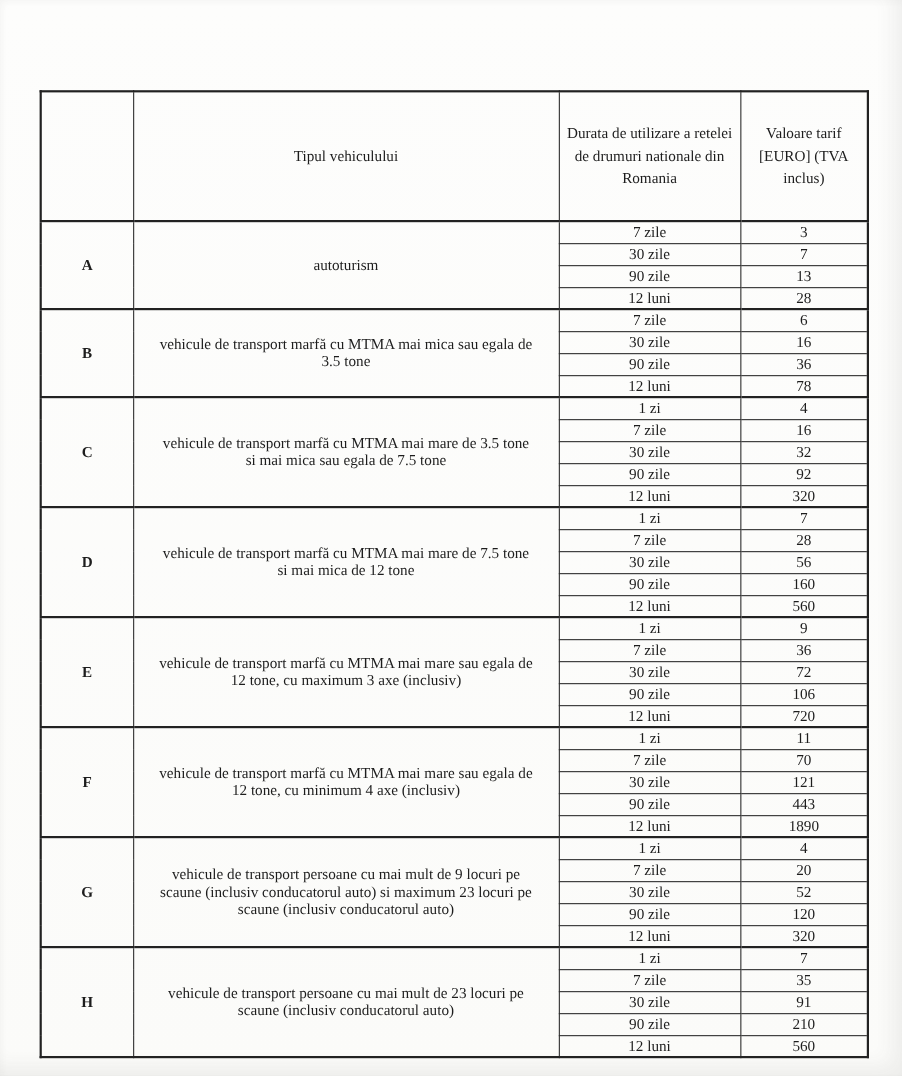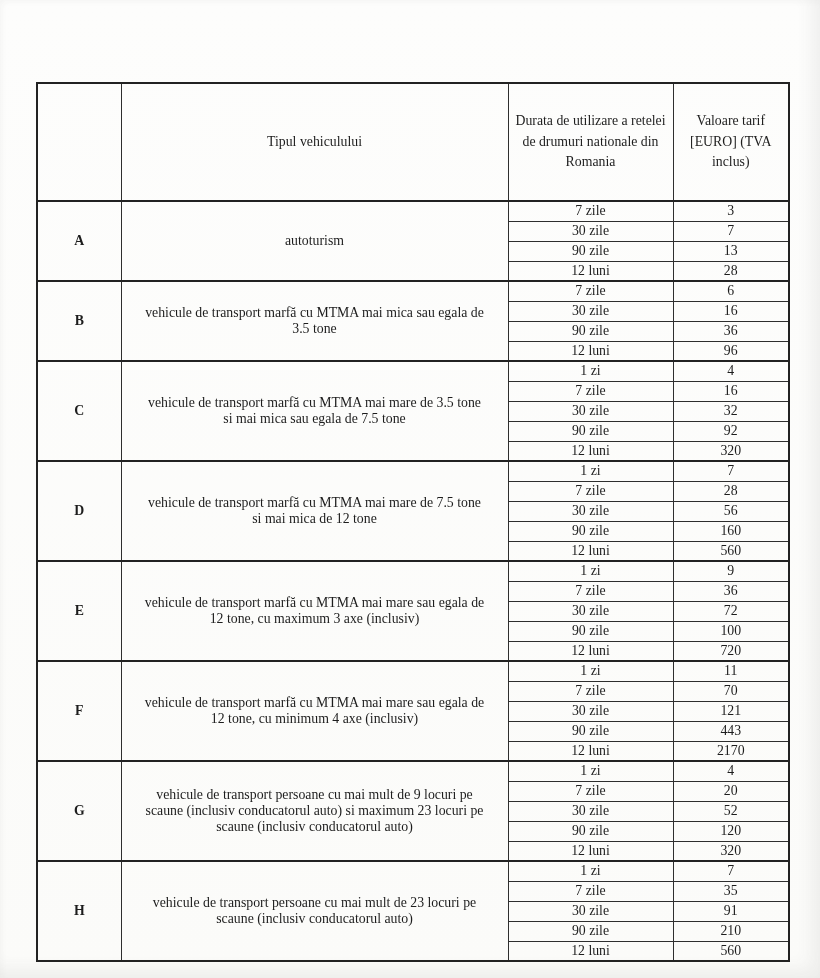--- a/index.html
+++ b/index.html
@@ -130,21 +130,21 @@
         <tr>
           <td class="cell-duration">30 zile</td>
           <td class="cell-value">16</td>
         </tr>
         <tr>
           <td class="cell-duration">90 zile</td>
           <td class="cell-value">36</td>
         </tr>
         <tr>
           <td class="cell-duration">12 luni</td>
-          <td class="cell-value">96</td>
+          <td class="cell-value">78</td>
         </tr>
         <tr class="group-start">
           <td class="cell-letter" rowspan="5">C</td>
           <td class="cell-desc" rowspan="5">vehicule de transport marfă cu MTMA mai mare de 3.5 tone si mai mica sau egala de 7.5 tone</td>
           <td class="cell-duration">1 zi</td>
           <td class="cell-value">4</td>
         </tr>
         <tr>
           <td class="cell-duration">7 zile</td>
           <td class="cell-value">16</td>
@@ -192,21 +192,21 @@
         <tr>
           <td class="cell-duration">7 zile</td>
           <td class="cell-value">36</td>
         </tr>
         <tr>
           <td class="cell-duration">30 zile</td>
           <td class="cell-value">72</td>
         </tr>
         <tr>
           <td class="cell-duration">90 zile</td>
-          <td class="cell-value">100</td>
+          <td class="cell-value">106</td>
         </tr>
         <tr>
           <td class="cell-duration">12 luni</td>
           <td class="cell-value">720</td>
         </tr>
         <tr class="group-start">
           <td class="cell-letter" rowspan="5">F</td>
           <td class="cell-desc" rowspan="5">vehicule de transport marfă cu MTMA mai mare sau egala de 12 tone, cu minimum 4 axe (inclusiv)</td>
           <td class="cell-duration">1 zi</td>
           <td class="cell-value">11</td>
@@ -218,21 +218,21 @@
         <tr>
           <td class="cell-duration">30 zile</td>
           <td class="cell-value">121</td>
         </tr>
         <tr>
           <td class="cell-duration">90 zile</td>
           <td class="cell-value">443</td>
         </tr>
         <tr>
           <td class="cell-duration">12 luni</td>
-          <td class="cell-value">2170</td>
+          <td class="cell-value">1890</td>
         </tr>
         <tr class="group-start">
           <td class="cell-letter" rowspan="5">G</td>
           <td class="cell-desc" rowspan="5">vehicule de transport persoane cu mai mult de 9 locuri pe scaune (inclusiv conducatorul auto) si maximum 23 locuri pe scaune (inclusiv conducatorul auto)</td>
           <td class="cell-duration">1 zi</td>
           <td class="cell-value">4</td>
         </tr>
         <tr>
           <td class="cell-duration">7 zile</td>
           <td class="cell-value">20</td>

